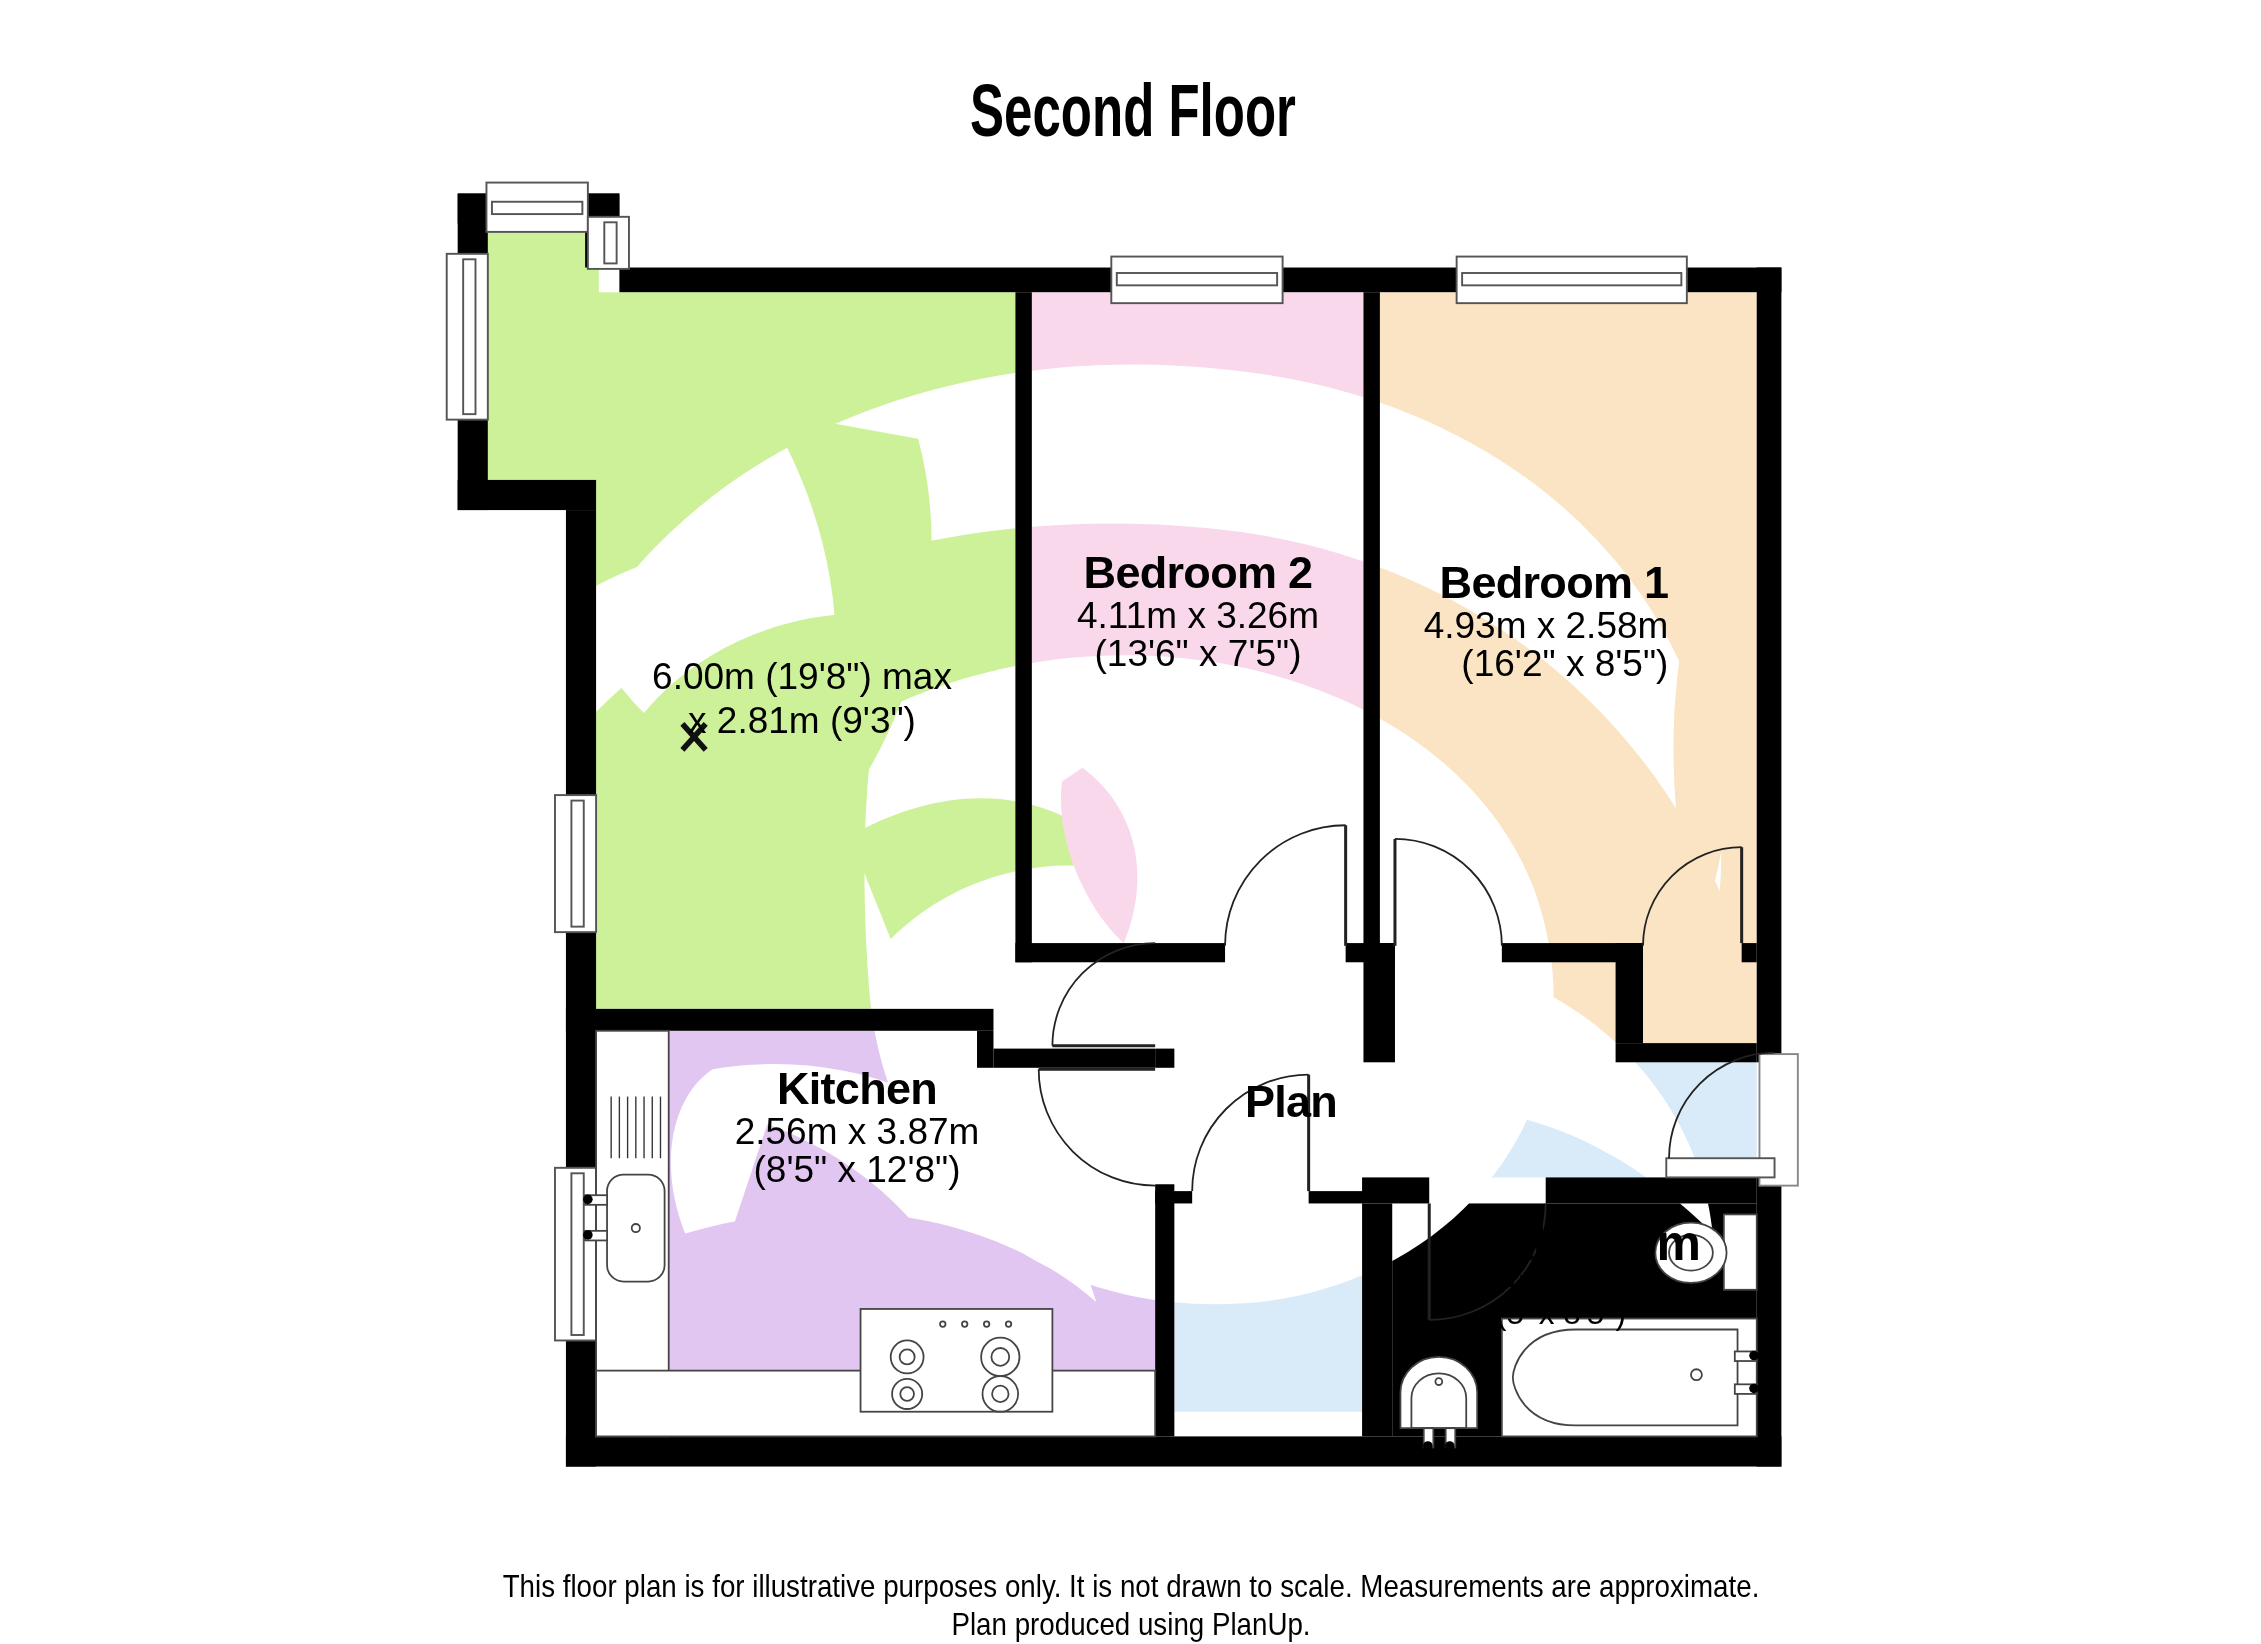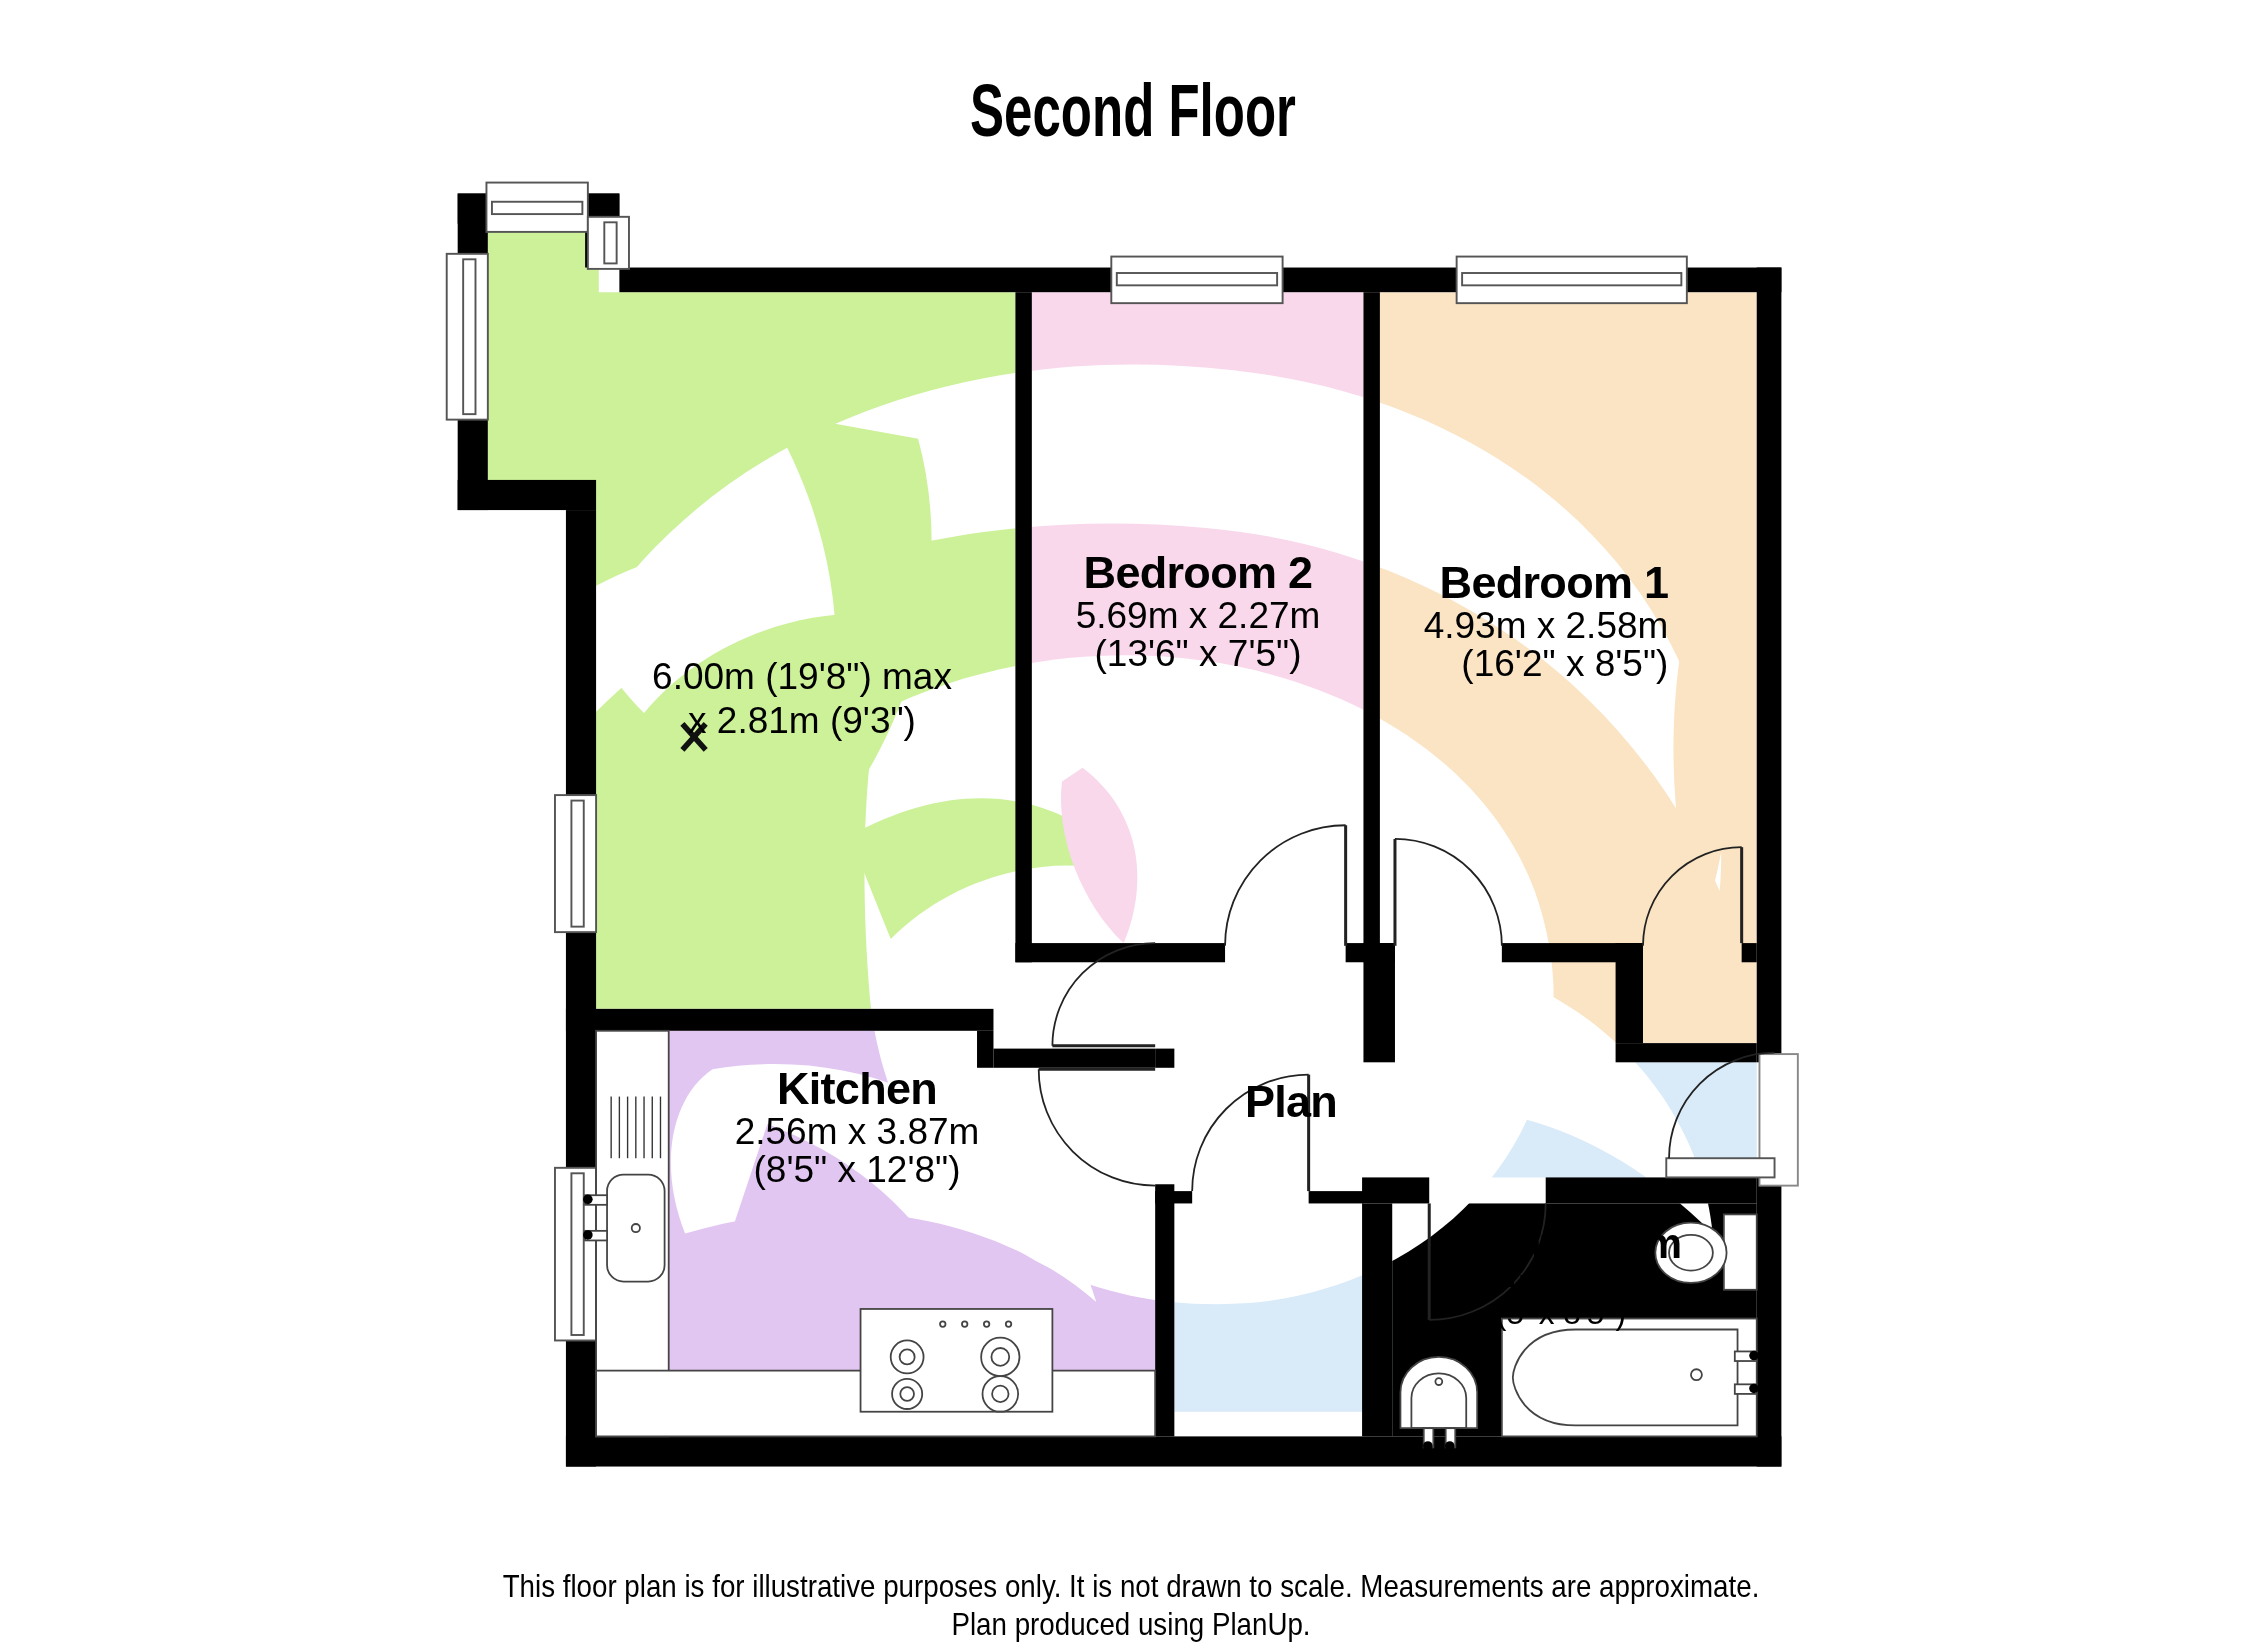--- a/index.html
+++ b/index.html
@@ -7,21 +7,21 @@
     width:2261px;height:1645px;position:relative;background:#ffffff;
     font-family:"Liberation Sans", sans-serif;color:#000;
     overflow:hidden;
   }
   #plan-svg{position:absolute;left:0;top:0;width:2261px;height:1645px;}
   .lbl{position:absolute;text-align:center;transform:translate(-50%,-50%);white-space:nowrap;}
   .room-name{font-weight:bold;font-size:45px;line-height:48px;letter-spacing:-0.7px;}
   .room-dims{font-size:37px;line-height:38px;}
   .recep .room-name{white-space:normal;width:288px;line-height:63px;margin:0 auto;}
   .recep .room-dims{line-height:44px;}
-  .bath .room-name{font-size:42px;line-height:45px;margin-left:48px;}
+  .bath .room-name{font-size:50px;line-height:45px;margin-left:48px;}
   .bath .room-dims{font-size:31.5px;line-height:31.5px;}
   #title{position:absolute;top:110px;left:1133px;transform:translate(-50%,-50%) scaleX(0.68);
     font-size:75px;font-weight:bold;white-space:nowrap;}
   .footer-line{position:absolute;left:1131px;transform:translateX(-50%) scaleX(0.88);
     font-size:31.5px;white-space:nowrap;}
   #footer1{top:1568px;}
   #footer2{top:1606px;}
 </style>
 </head>
 <body>
@@ -221,21 +221,21 @@
 
 <div id="title">Second Floor</div>
 
 <div class="lbl recep" style="left:802px; top:699px;">
   <div class="room-dims">6.00m (19'8") max</div>
   <div class="room-dims">x 2.81m (9'3")</div>
 </div>
 
 <div class="lbl" style="left:1181px; top:611px;margin-left:17px;">
   <div class="room-name">Bedroom 2</div>
-  <div class="room-dims">5.69m x 2.27m</div>
+  <div class="room-dims">4.11m x 3.26m</div>
   <div class="room-dims">(13'6" x 7'5")</div>
 </div>
 
 <div class="lbl" style="left:1546px; top:621px;text-align:right;">
   <div class="room-name">Bedroom 1</div>
   <div class="room-dims">4.93m x 2.58m</div>
   <div class="room-dims">(16'2" x 8'5")</div>
 </div>
 
 <div class="lbl" style="left:857px; top:1127px;">

